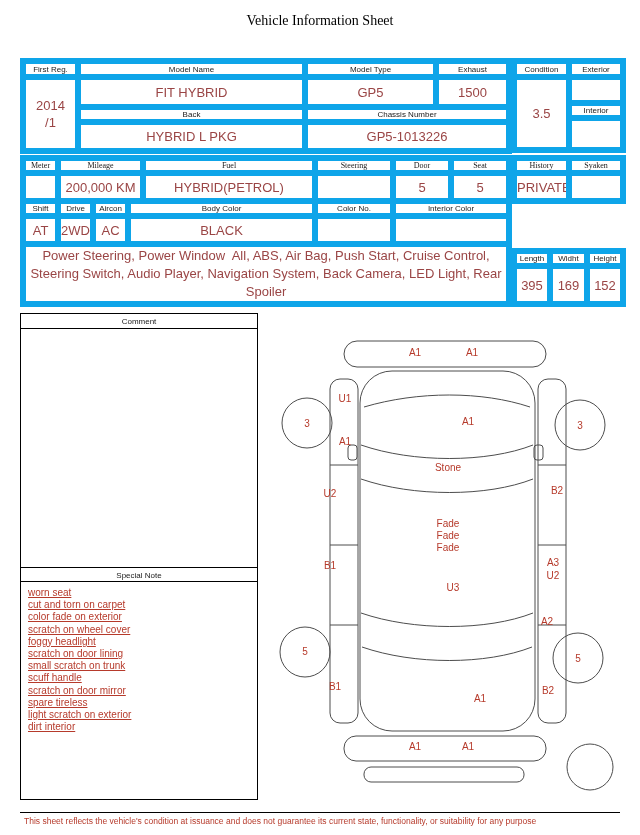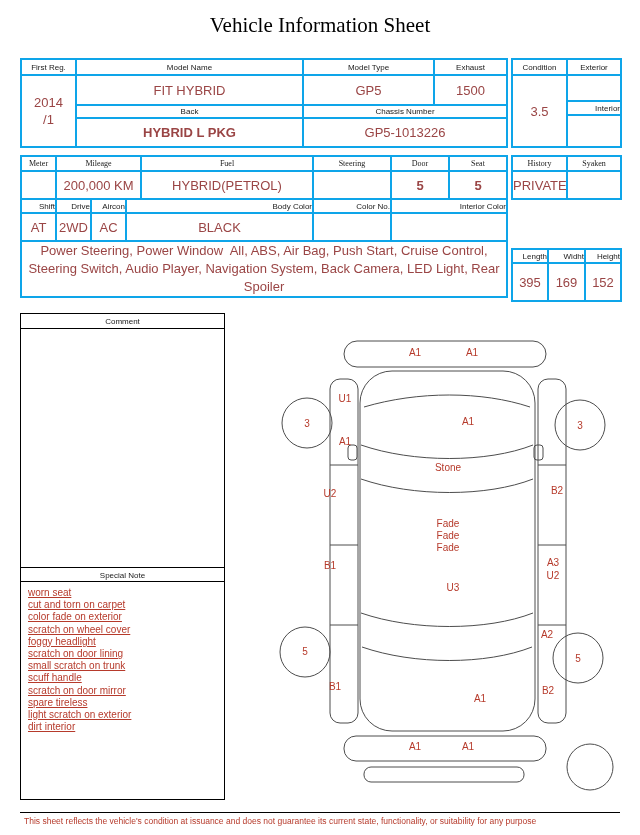--- a/index.html
+++ b/index.html
@@ -1,41 +1,41 @@
 <!DOCTYPE html>
 <html><head>
 <meta charset="utf-8">
 <style>
   * { margin:0; padding:0; box-sizing:border-box; }
   html,body { background:#ffffff; font-family:"Liberation Sans", sans-serif; }
   .sheet { position:relative; width:640px; height:835px; background:#fff; overflow:hidden; }
 
   .title { position:absolute; top:13px; left:0; width:100%; text-align:center;
-           font-family:"Liberation Serif", serif; font-size:21px; color:#000; }
+           font-family:"Liberation Serif", serif; font-size:14px; color:#000; }
 
   table.tbl { position:absolute; border-collapse:collapse; table-layout:fixed; background:#fff; }
-  .tbl th, .tbl td { border:2px solid #0ea5e9; padding:0; overflow:hidden; }
+  .tbl th, .tbl td { border:6px solid #0ea5e9; padding:0; overflow:hidden; }
   .tbl th { font-weight:normal; font-size:8px; color:#1a1a1a; text-align:center; vertical-align:middle; }
   .tbl td { font-size:13px; color:#9a4545; text-align:center; vertical-align:middle; }
 
-  tr.h13 > * { height:13px; } tr.h14 > * { height:14px;text-align:right; } tr.h15 > * { height:15px;font-family:Liberation Serif, serif; }
+  tr.h13 > * { height:13px; } tr.h14 > * { height:14px; } tr.h15 > * { height:15px;font-family:Liberation Serif, serif; }
   tr.h16 > * { height:16px; } tr.h26 > * { height:26px; } tr.h28 > * { height:28px; }
   tr.h29 > * { height:29px; } tr.h30 > * { height:30px; } tr.h32 > * { height:32px; }
   tr.h36 > * { height:36px; } tr.h38 > * { height:38px;margin-left:14px; } tr.h46 > * { height:46px; }
 
   .v10 { font-size:10px; } .v12 { font-size:12px; } .v13 { font-size:13px; }
-  .v14 { font-size:14px;font-weight:bold; } .v15 { font-size:15px; } .v16 { font-size:16px; }
+  .v14 { font-size:14px; } .v15 { font-size:15px; } .v16 { font-size:16px; }
 
   .first-reg-val { font-size:15px; line-height:17px; white-space:pre-line; text-align:left; padding-left:4px; }
   .cond-val { font-size:20px; text-align:left; padding-left:7px; }
   .equip-text { font-size:10.5px; color:#b63a2b; text-align:left; vertical-align:top;
                 padding:2px 4px; line-height:18px; white-space:pre-wrap;margin-left:8px; }
   .dim-val { vertical-align:top; padding-top:4px; font-size:13px; }
 
-  .comment-box { position:absolute; left:20px; top:313px; width:205px; height:487px; border:1px solid #000; }
+  .comment-box { position:absolute; left:20px; top:313px; width:238px; height:487px; border:1px solid #000; }
   .comment-header { height:15px; border-bottom:1px solid #000; font-size:8px; text-align:center;
                     line-height:15px; color:#1a1a1a; }
   .special-note-header { position:absolute; left:0; right:0; top:253px; height:15px;
                          border-top:1px solid #000; border-bottom:1px solid #000;
                          font-size:8px; text-align:center; line-height:15px; color:#1a1a1a; }
   .special-note-list { position:absolute; left:7px; right:4px; top:273px; font-size:10px;
                        line-height:12.2px; color:#b63a2b; text-align:left; }
   .note-item { white-space:nowrap;text-decoration:underline; }
 
   .diagram { position:absolute; left:268px; top:315px; width:364px; height:485px; }
@@ -256,21 +256,21 @@
         <span class="diag-label" style="left: 180px; top: 152px;">Stone</span>
         <span class="diag-label" style="left: 62px; top: 178px;">U2</span>
         <span class="diag-label" style="left: 289px; top: 175px;">B2</span>
         <span class="diag-label" style="left: 180px; top: 208px;">Fade</span>
         <span class="diag-label" style="left: 180px; top: 220px;">Fade</span>
         <span class="diag-label" style="left: 180px; top: 232px;">Fade</span>
         <span class="diag-label" style="left: 62px; top: 250px;">B1</span>
         <span class="diag-label" style="left: 285px; top: 247px;">A3</span>
         <span class="diag-label" style="left: 285px; top: 260px;">U2</span>
         <span class="diag-label" style="left: 179px; top: 272px; padding-left: 12px;">U3</span>
-        <span class="diag-label" style="left: 279px; top: 319px;">A2</span>
+        <span class="diag-label" style="left: 279px; top: 306px;">A2</span>
         <span class="diag-label" style="left: 37px; top: 336px;">5</span>
         <span class="diag-label" style="left: 310px; top: 343px;">5</span>
         <span class="diag-label" style="left: 67px; top: 371px;">B1</span>
         <span class="diag-label" style="left: 280px; top: 375px;">B2</span>
         <span class="diag-label" style="left: 212px; top: 383px;">A1</span>
         <span class="diag-label" style="left: 147px; top: 431px;">A1</span>
         <span class="diag-label" style="left: 200px; top: 431px;">A1</span>
       </div>
   </div>
 

